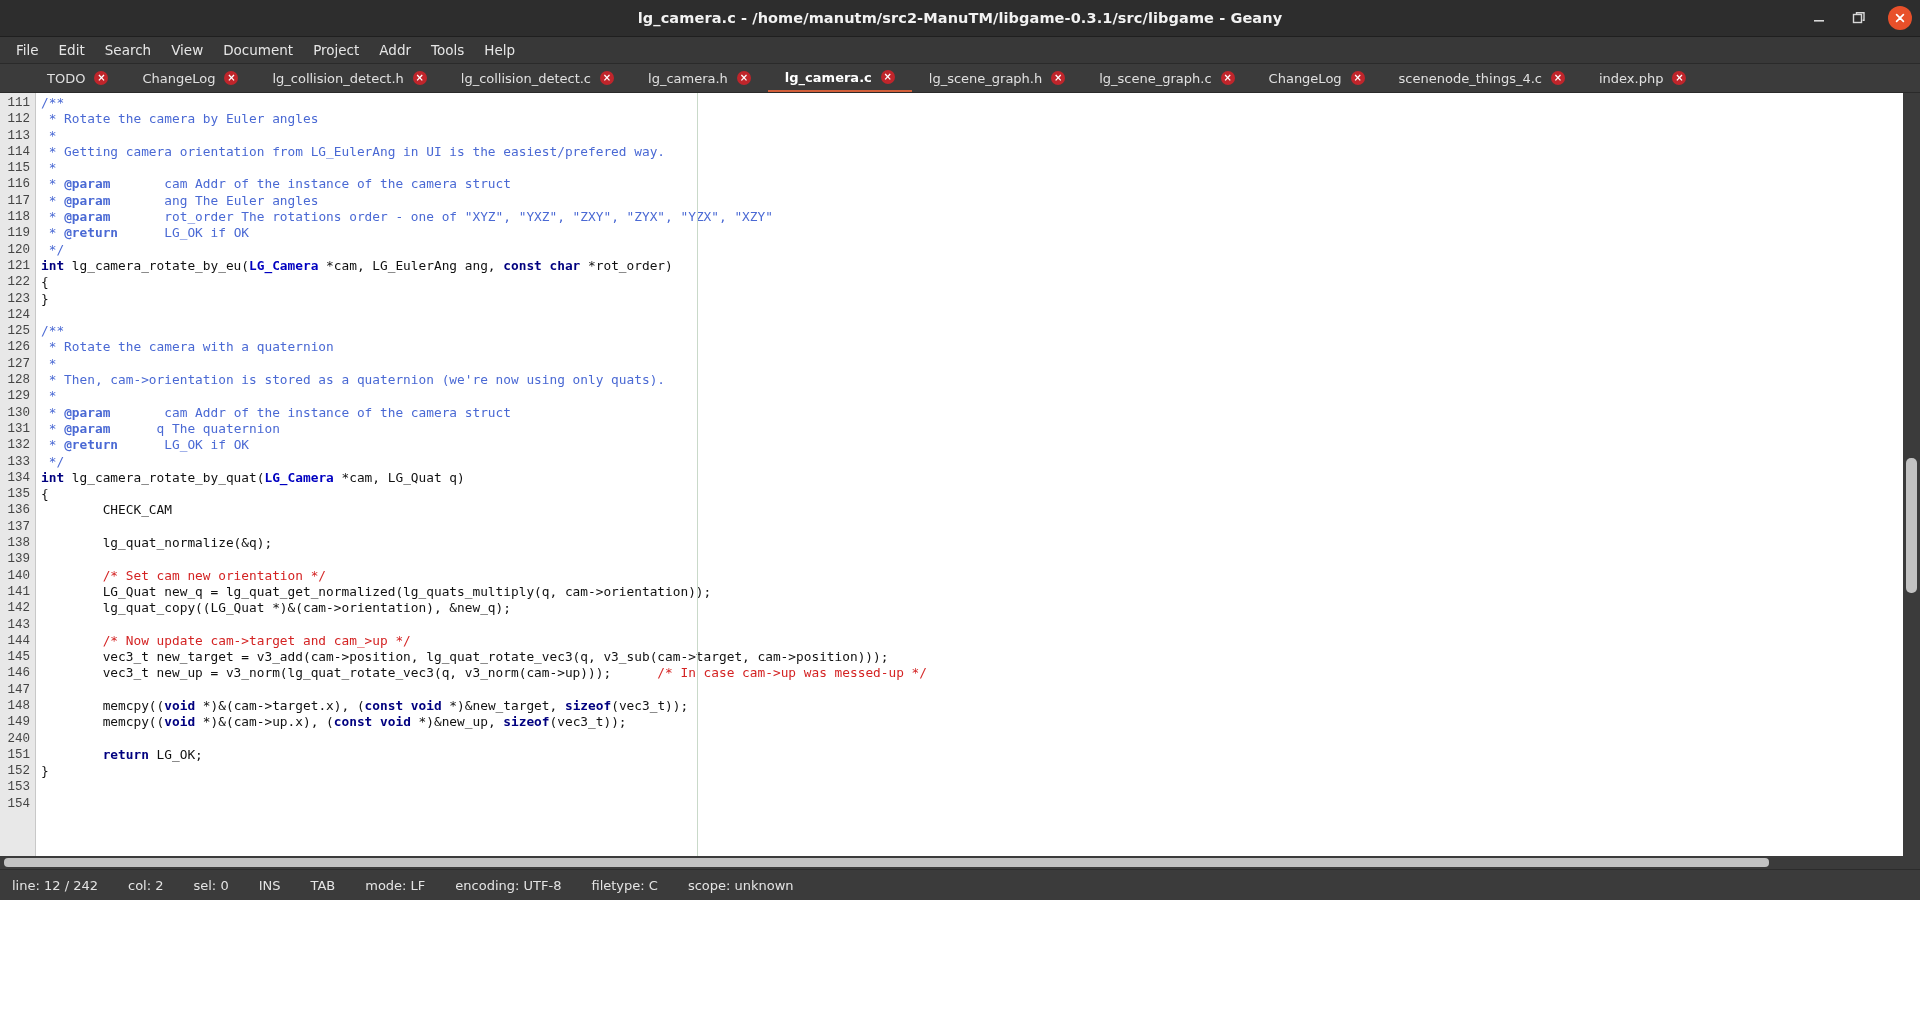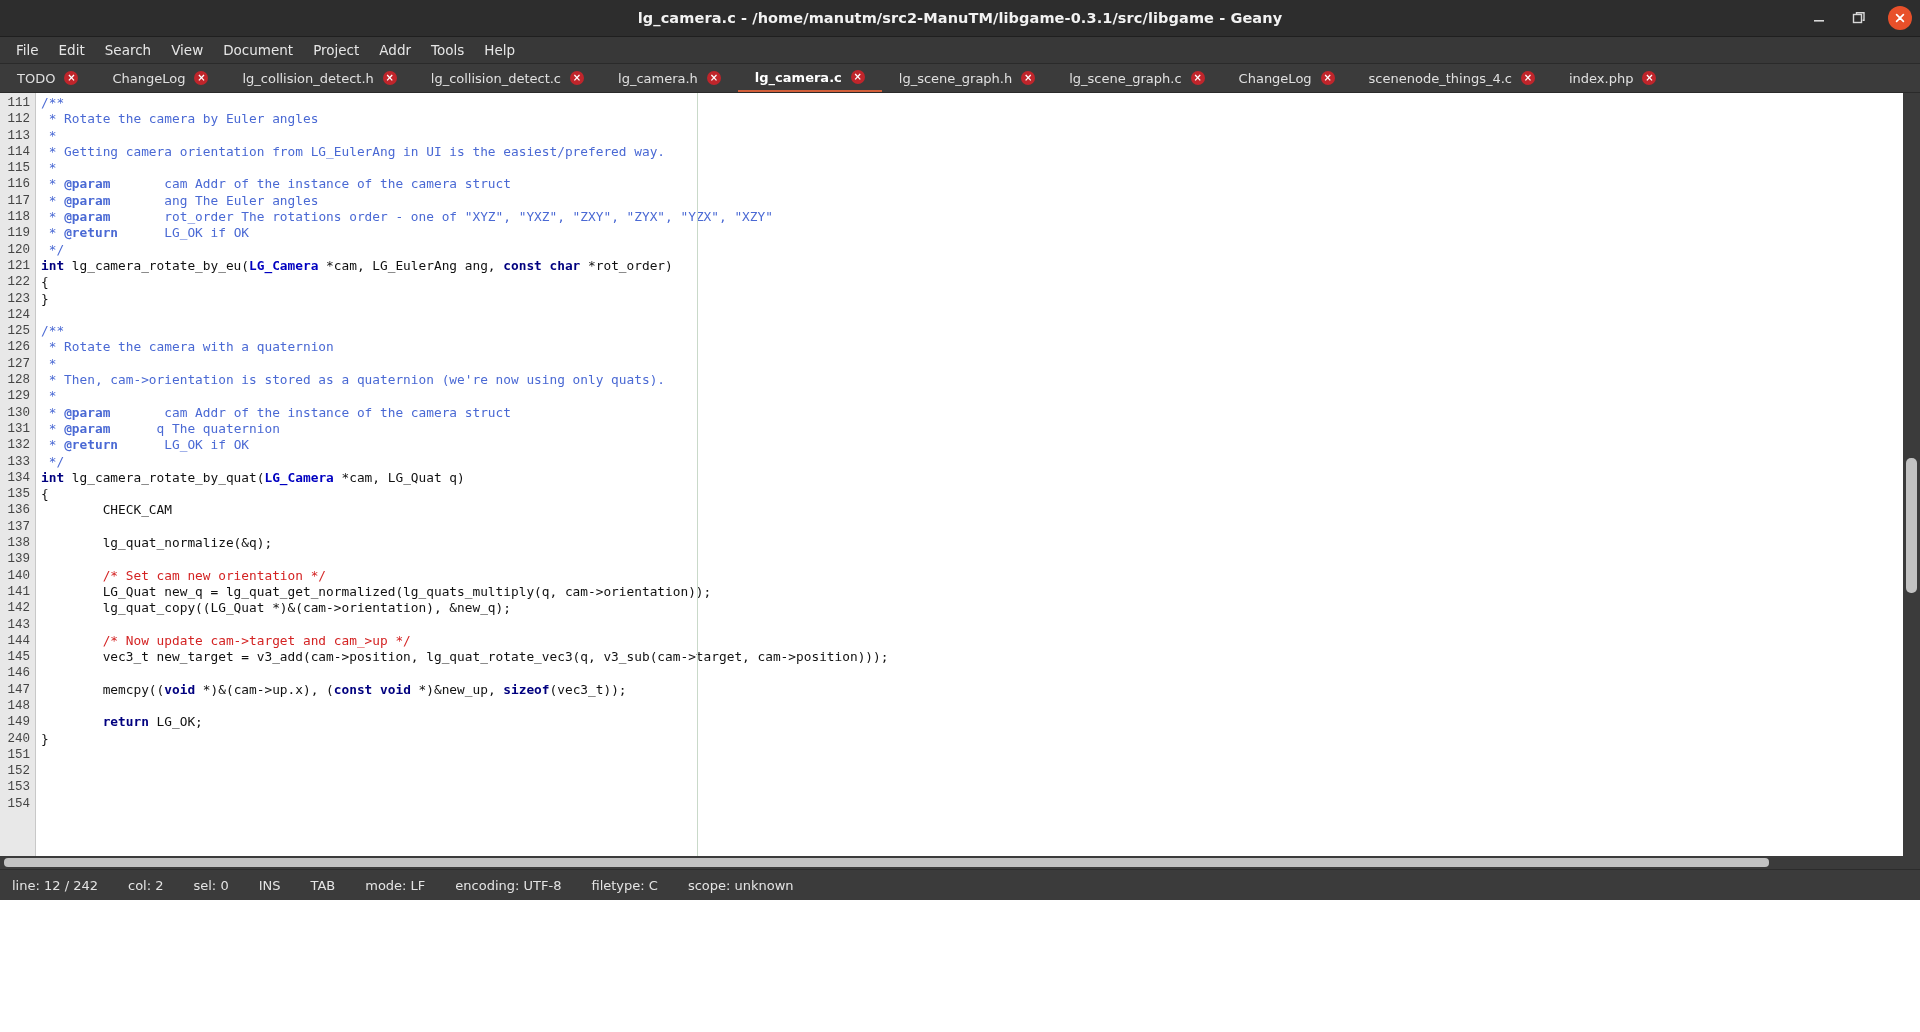--- a/index.html
+++ b/index.html
@@ -94,20 +94,21 @@
 
   
   .tabbar {
     height: 28px;
     background: #3b3b3b;
     display: flex;
     align-items: stretch;
     flex: 0 0 28px;
     border-bottom: 1px solid #2a2a2a;
     overflow: hidden;
+    padding-left: 30px;
   }
   .tab {
     display: flex;
     align-items: center;
     gap: 9px;
     padding: 0 17px;
     color: #e0e0e0;
     font-size: 13px;
     white-space: nowrap;
     cursor: default;
@@ -413,21 +414,23 @@
           <div class="cl"><span class="t-pl">        CHECK_CAM</span></div>
           <div class="cl"><span class="t-pl"></span></div>
           <div class="cl"><span class="t-pl">        lg_quat_normalize(&amp;q);</span></div>
           <div class="cl"><span class="t-pl"></span></div>
           <div class="cl"><span class="t-pl">        </span><span class="t-comr">/* Set cam new orientation */</span></div>
           <div class="cl"><span class="t-pl">        LG_Quat new_q = lg_quat_get_normalized(lg_quats_multiply(q, cam-&gt;orientation));</span></div>
           <div class="cl"><span class="t-pl">        lg_quat_copy((LG_Quat *)&amp;(cam-&gt;orientation), &amp;new_q);</span></div>
           <div class="cl"><span class="t-pl"></span></div>
           <div class="cl"><span class="t-pl">        </span><span class="t-comr">/* Now update cam-&gt;target and cam_&gt;up */</span></div>
           <div class="cl"><span class="t-pl">        vec3_t new_target = v3_add(cam-&gt;position, lg_quat_rotate_vec3(q, v3_sub(cam-&gt;target, cam-&gt;position)));</span></div>
-          <div class="cl"><span class="t-pl"></span></div>
+          <div class="cl"><span class="t-pl">        vec3_t new_up = v3_norm(lg_quat_rotate_vec3(q, v3_norm(cam-&gt;up)));      </span><span class="t-comr">/* In case cam-&gt;up was messed-up */</span></div>
+          <div class="cl"><span class="t-pl"></span></div>
+          <div class="cl"><span class="t-pl">        memcpy((</span><span class="t-kw">void</span><span class="t-pl"> *)&amp;(cam-&gt;target.x), (</span><span class="t-kw">const void</span><span class="t-pl"> *)&amp;new_target, </span><span class="t-kw">sizeof</span><span class="t-pl">(vec3_t));</span></div>
           <div class="cl"><span class="t-pl">        memcpy((</span><span class="t-kw">void</span><span class="t-pl"> *)&amp;(cam-&gt;up.x), (</span><span class="t-kw">const void</span><span class="t-pl"> *)&amp;new_up, </span><span class="t-kw">sizeof</span><span class="t-pl">(vec3_t));</span></div>
           <div class="cl"><span class="t-pl"></span></div>
           <div class="cl"><span class="t-pl">        </span><span class="t-kw">return</span><span class="t-pl"> LG_OK;</span></div>
           <div class="cl"><span class="t-pl">}</span></div>
           <div class="cl"><span class="t-pl"></span></div>
         </div>
     </div>
     <div class="vscroll">
       <div class="vthumb" style="top:365px;height:135px;"></div>
     </div>

